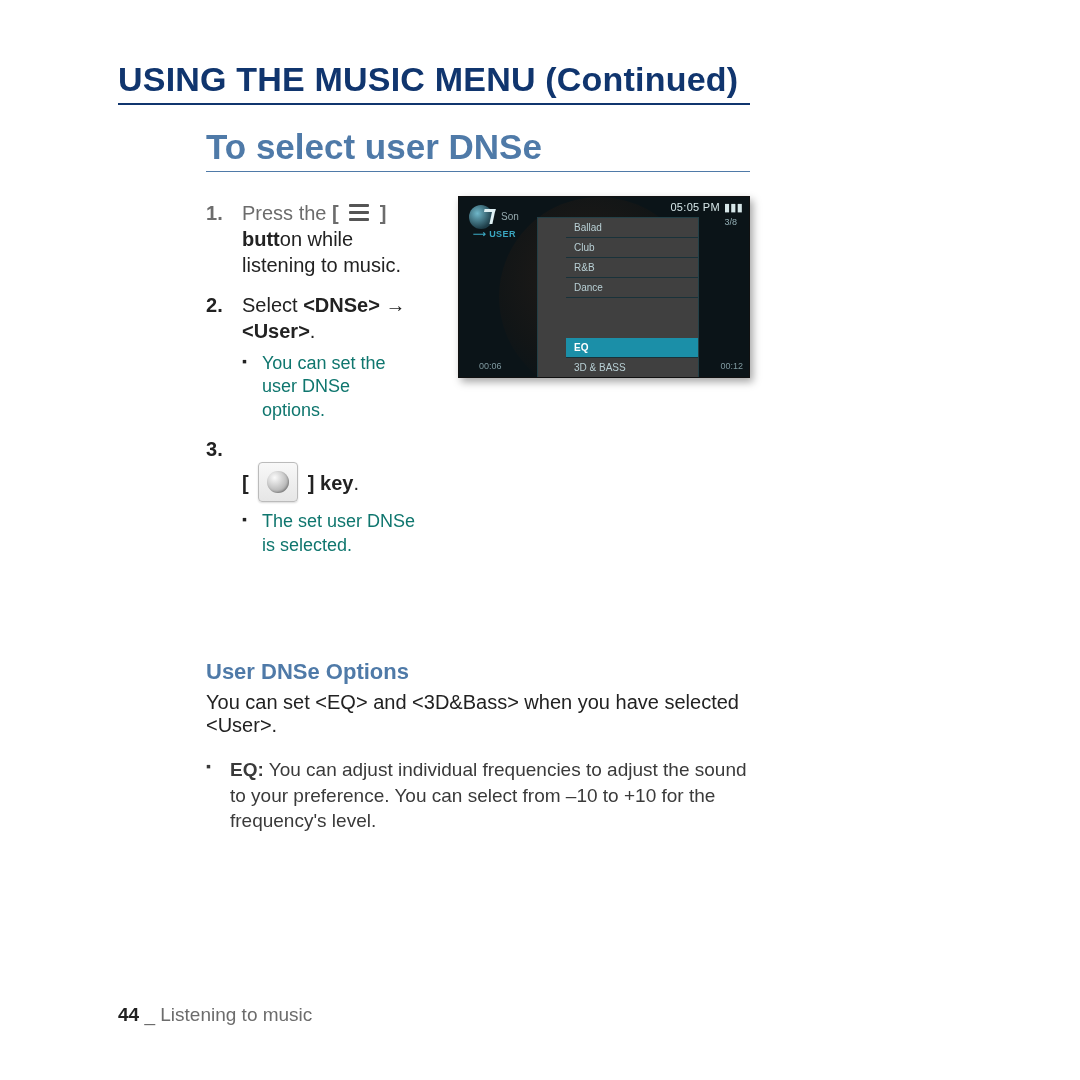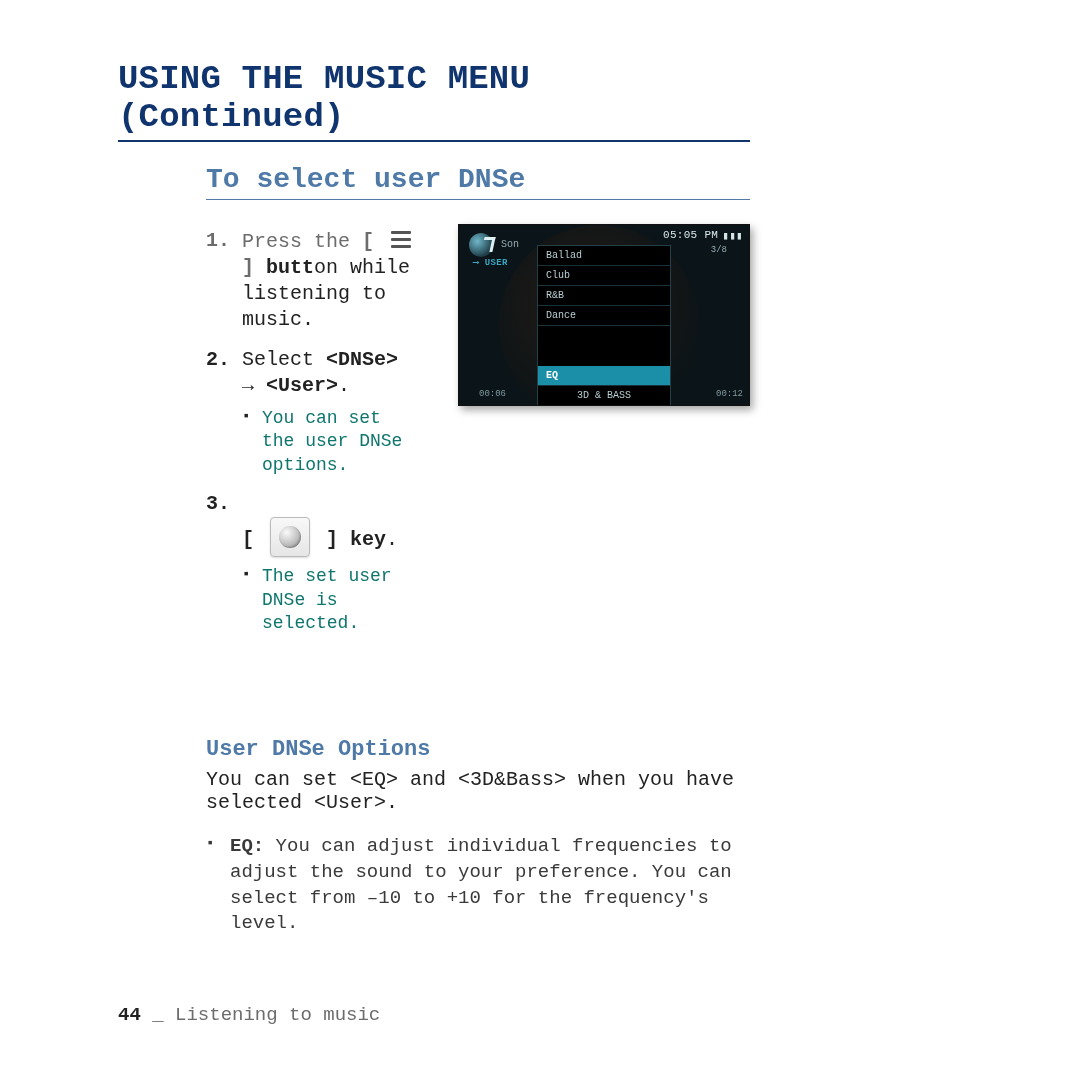--- a/index.html
+++ b/index.html
@@ -10,40 +10,39 @@
     background: #ffffff;
     font-family: Arial, Helvetica, sans-serif;
     color: #222;
   }
   .page {
     position: relative;
     width: 868px;
     height: 1080px;
     box-sizing: border-box;
     padding: 60px 118px 40px 118px;
-    font-family: Liberation Mono, monospace;
   }
   .main-title {
     color: #10356e;
     font-size: 34px;
     font-weight: bold;
     margin: 0 0 4px 0;
     letter-spacing: 0.2px;
   }
   .title-rule {
     border: none;
     border-top: 2.5px solid #10356e;
     margin: 0 0 22px 0;
   }
   .content-indent {
     margin-left: 88px;
   }
   .subheading {
     color: #4f7aa8;
-    font-size: 28px;
+    font-size: 35px;
     font-weight: bold;
     margin: 18px 0 4px 0;
   }
   .sub-rule {
     border: none;
     border-top: 1.5px solid #4f7aa8;
     margin: 0 0 18px 0;
   }
   .row {
     display: flex;
@@ -198,39 +197,40 @@
     position: absolute;
     right: 50px; top: 0px;
     width: 200px; height: 200px;
     border-radius: 50%;
     background: radial-gradient(circle at 45% 40%, #7a3a18 0%, #2a1a10 55%, #0b1418 75%);
     opacity: 0.22;
   }
   .device-img .menu {
     position: absolute;
     left: 78px; top: 20px; width: 132px;
-    background: #000000;
+    background: #404040;
     border: 1px solid #234047;
+    padding-left: 28px;
   }
   .device-img .menu .item {
     padding: 4px 8px;
     font-size: 10px;
     color: #b8cfd4;
     border-bottom: 1px solid #19323a;
   }
   .device-img .menu .item.hl {
     background: #1b8fa8;
     color: #fff;
     font-weight: bold;
     margin-top: 40px;
   }
-  .device-img .menu .item:last-child { border-bottom: none; text-align: center; }
+  .device-img .menu .item:last-child { border-bottom: none; }
   .device-img .pager {
     position: absolute;
-    right: 22px; top: 20px;
+    right: 12px; top: 20px;
     color: #93aeb4;
     font-size: 9px;
   }
   .device-img .timeline {
     position: absolute;
     left: 20px; right: 6px; bottom: 6px;
     display: flex;
     justify-content: space-between;
     color: #7f999f;
     font-size: 9px;

